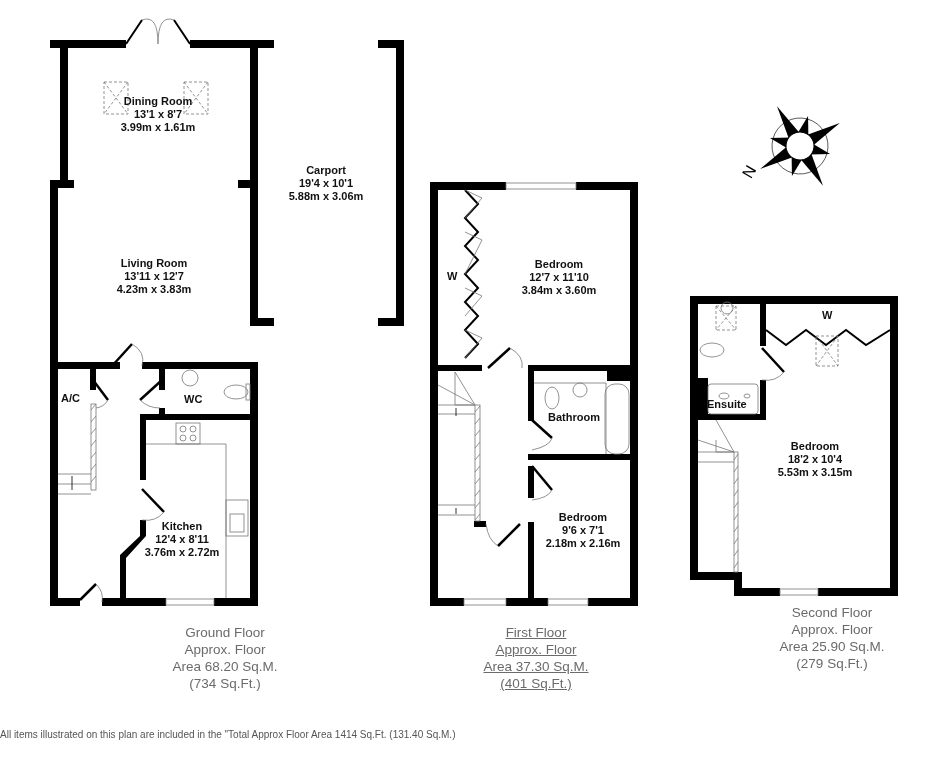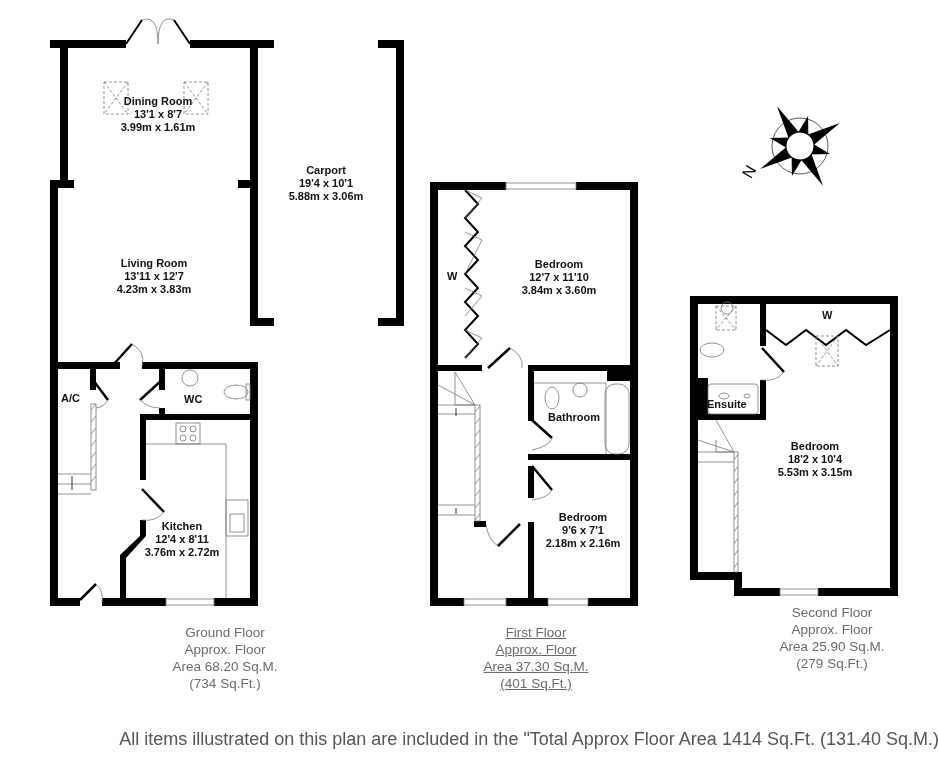--- a/index.html
+++ b/index.html
@@ -3,21 +3,21 @@
 <meta charset="utf-8">
 <style>
   html, body { margin:0; padding:0; background:#ffffff; }
   body { width:939px; height:768px; position:relative; overflow:hidden; font-family:"Liberation Sans", sans-serif; }
   #plan { position:absolute; left:0; top:0; width:939px; height:768px; }
   .room-label { position:absolute; text-align:center; font-family:"Liberation Sans", sans-serif; font-weight:bold; font-size:11px; line-height:13px; color:#111; white-space:nowrap; transform:translateX(-50%); }
   .room-label span { display:block; }
   .small-label { position:absolute; font-family:"Liberation Sans", sans-serif; font-weight:bold; font-size:11px; color:#111; white-space:nowrap; }
   .floor-caption { position:absolute; text-align:center; font-family:"Liberation Sans", sans-serif; font-size:13.5px; line-height:17px; color:#6b6b6b; transform:translateX(-50%); white-space:nowrap; }
   .floor-caption span { display:block; }
-  .footer { position:absolute; left:0; width:939px; top:729px; text-align:right; font-family:"Liberation Sans", sans-serif; font-size:18px; color:#555; white-space:nowrap; }
+  .footer { position:absolute; left:0; width:939px; top:729px; text-align:left; font-family:"Liberation Sans", sans-serif; font-size:10px; color:#555; white-space:nowrap; }
 </style>
 </head>
 <body>
 
 <svg id="plan" viewBox="0 0 939 768" xmlns="http://www.w3.org/2000/svg">
   <g fill="#000">
 
     <rect x="50" y="40" width="76" height="8"></rect>
     <rect x="190" y="40" width="84" height="8"></rect>
 

